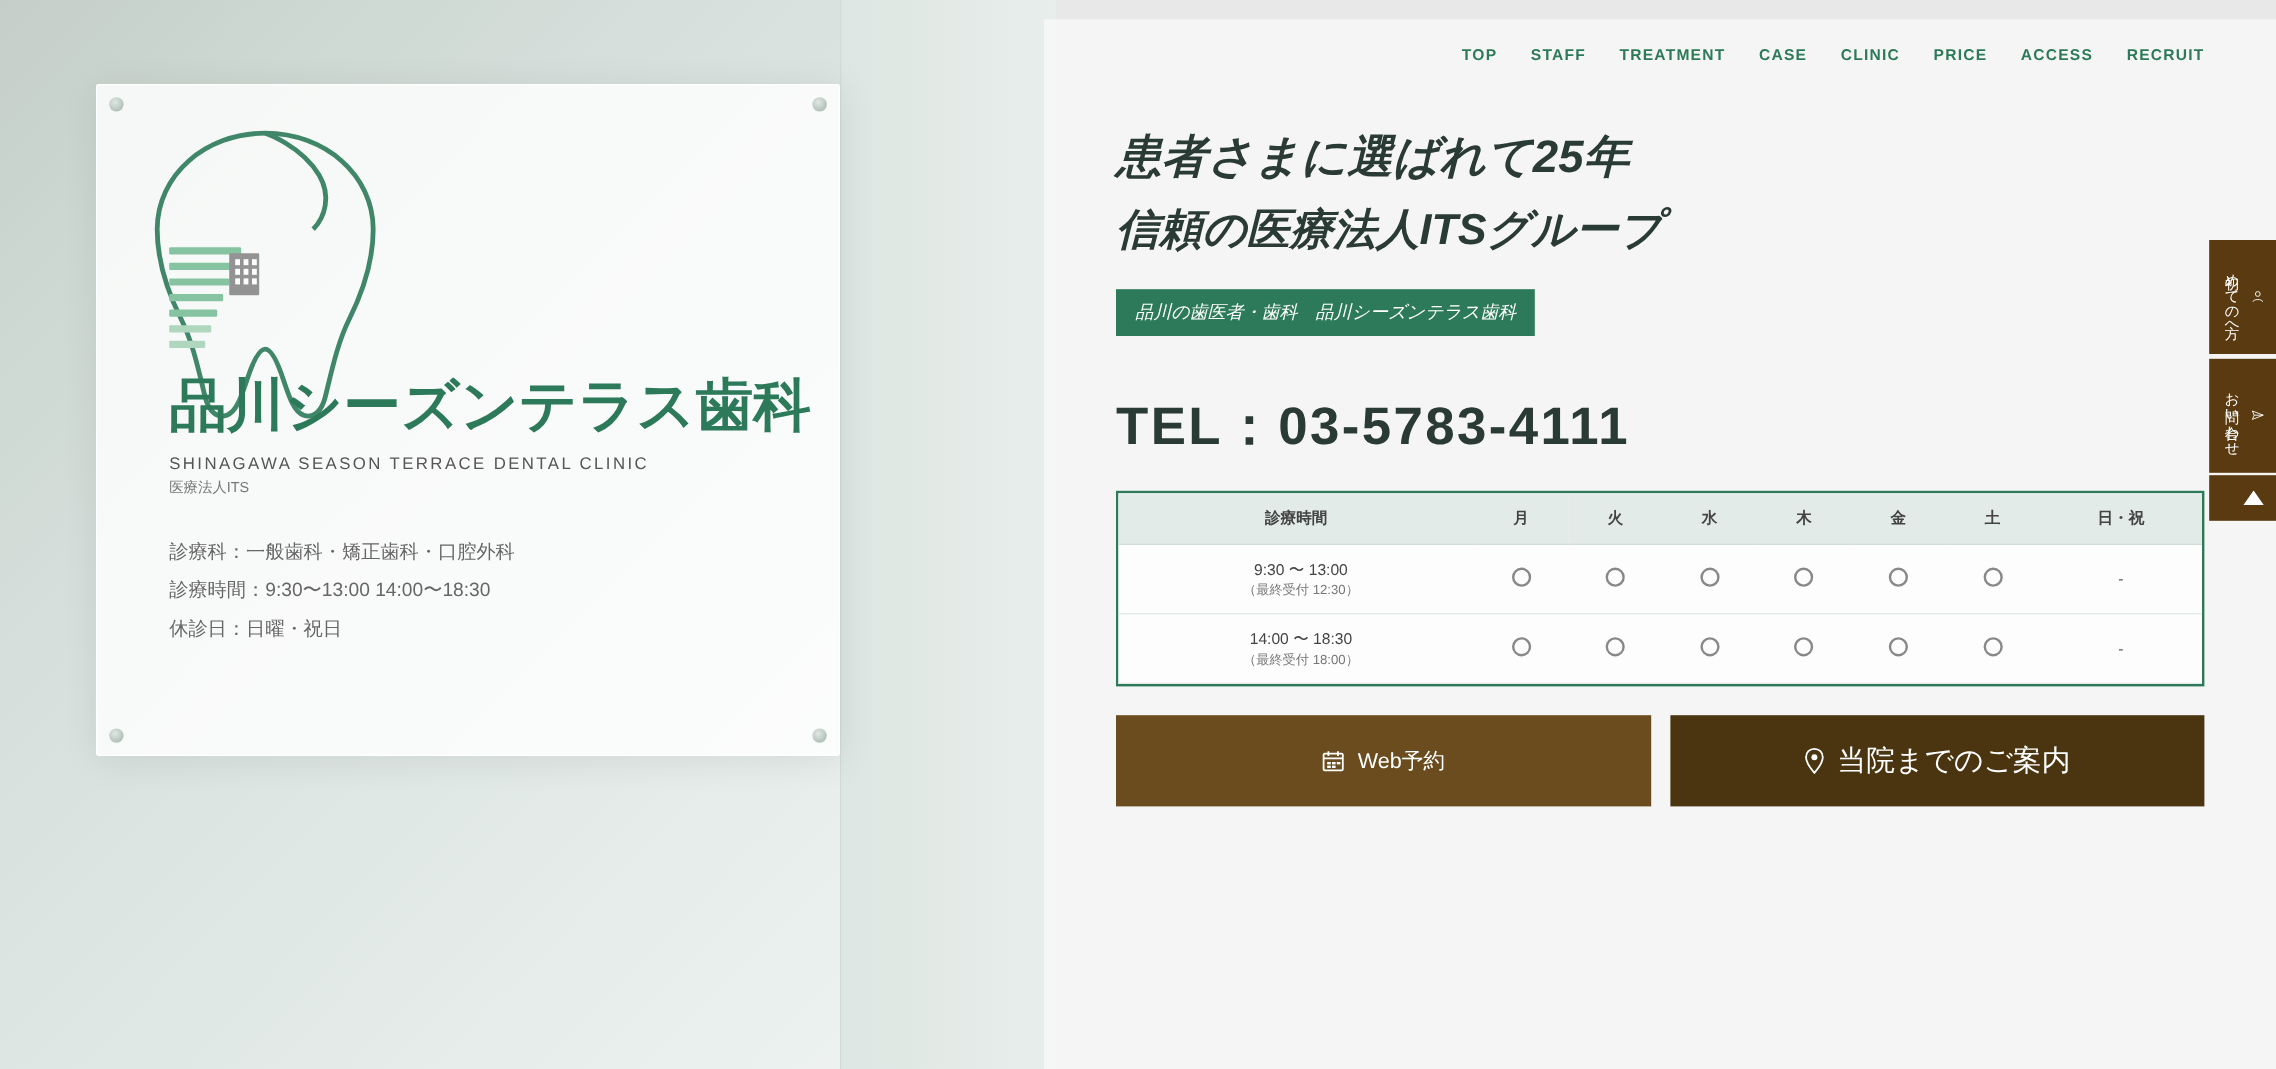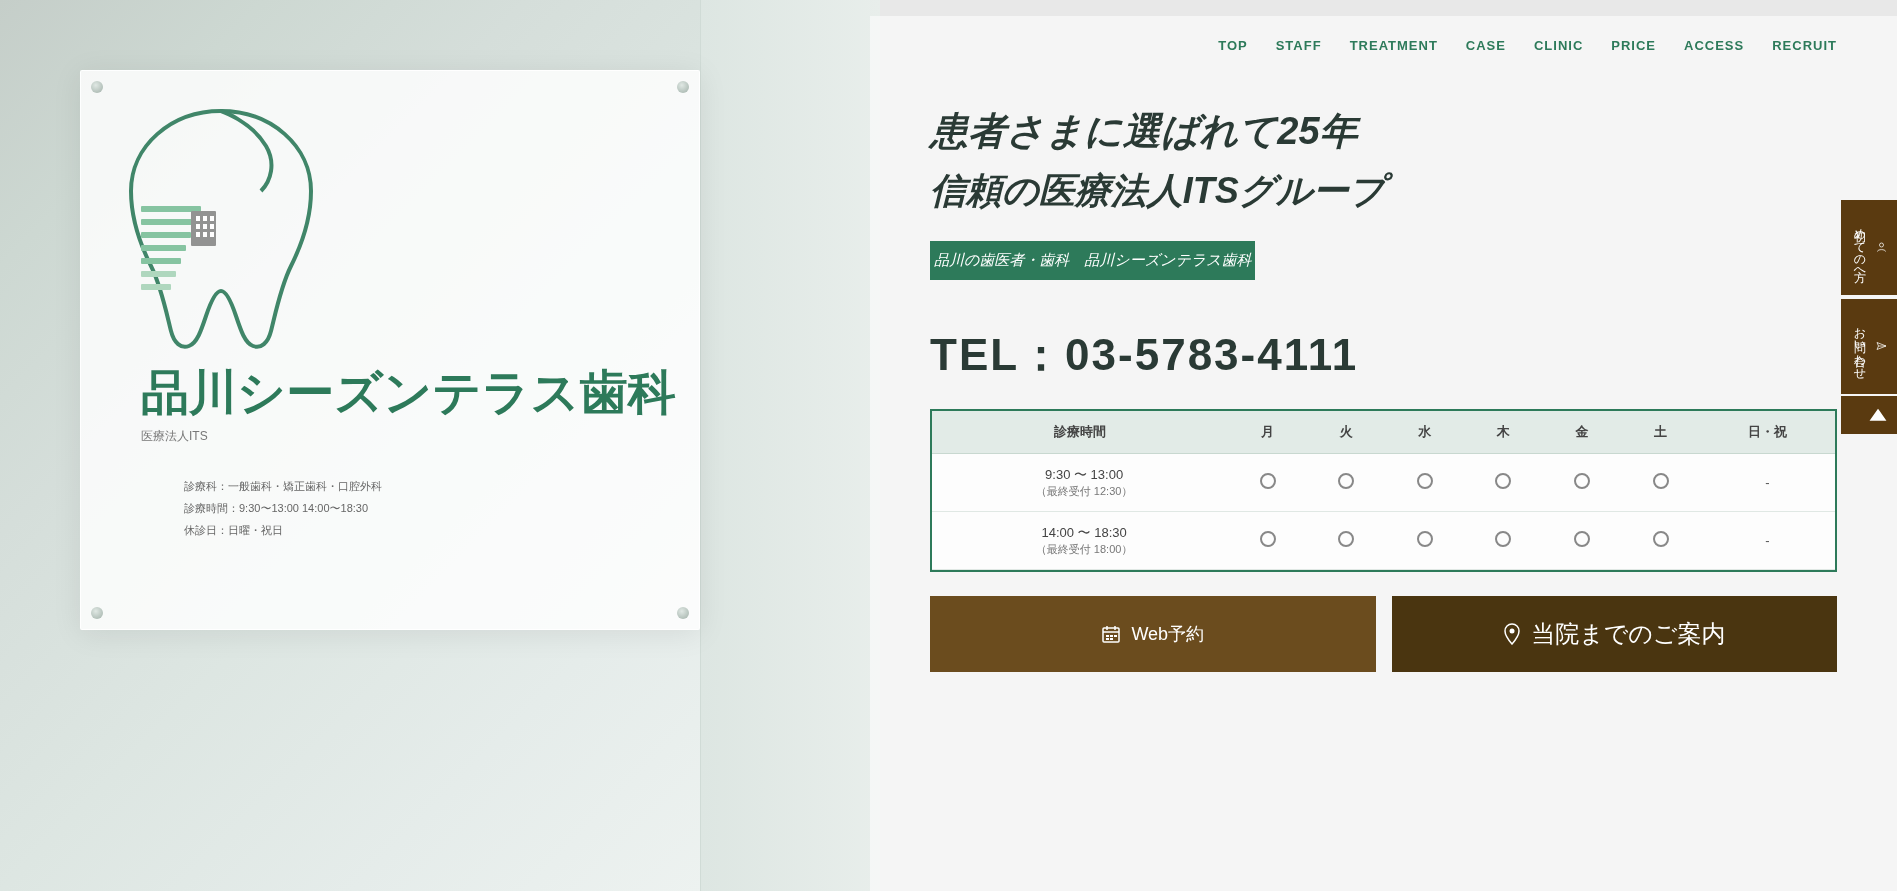--- a/index.html
+++ b/index.html
@@ -63,21 +63,21 @@
       font-weight: 700;
       line-height: 1.4;
       margin-bottom: 24px;
     }
 
     .clinic-name-badge {
       display: inline-block;
       background: #2d7a5a;
       color: white;
       font-size: 15px;
-      padding: 10px 4px;
+      padding: 10px 16px;
       margin-bottom: 30px;
     }
 
     .tel-number {
       font-size: 44px;
       color: #2a3a35;
       font-weight: 600;
       letter-spacing: 2px;
       margin-bottom: 24px;
     }
@@ -283,24 +283,23 @@
 
     .sign-clinic-sub {
       font-size: 14px;
       color: #555;
       letter-spacing: 2px;
       margin-top: 8px;
     }
 
     .sign-info {
       margin-top: 30px;
-      font-size: 11px;
+      font-size: 16px;
       color: #666;
       line-height: 2;
-      margin-left: 43px;
     }
   </style>
 </head>
 <body>
 
 <div class="hero-image">
   <div class="room-bg"></div>
   <div class="wall-right"></div>
 
   <div class="sign-panel">
@@ -331,20 +330,21 @@
         <rect x="85" y="133" width="4" height="5" fill="#fff"></rect>
         <rect x="92" y="133" width="4" height="5" fill="#fff"></rect>
         <rect x="99" y="133" width="4" height="5" fill="#fff"></rect>
         <rect x="85" y="141" width="4" height="5" fill="#fff"></rect>
         <rect x="92" y="141" width="4" height="5" fill="#fff"></rect>
         <rect x="99" y="141" width="4" height="5" fill="#fff"></rect>
       </svg>
 
       <div style="position:absolute; bottom:88px; left:60px; right:20px;">
         <div class="sign-clinic-name">品川シーズンテラス歯科</div>
+        <div class="sign-clinic-sub">SHINAGAWA SEASON TERRACE DENTAL CLINIC</div>
         <div style="font-size:12px; color:#777; margin-top:4px;">医療法人ITS</div>
         <div class="sign-info">
           <div>診療科：一般歯科・矯正歯科・口腔外科</div>
           <div>診療時間：9:30〜13:00 14:00〜18:30</div>
           <div>休診日：日曜・祝日</div>
         </div>
       </div>
     </div>
   </div>
 </div>

